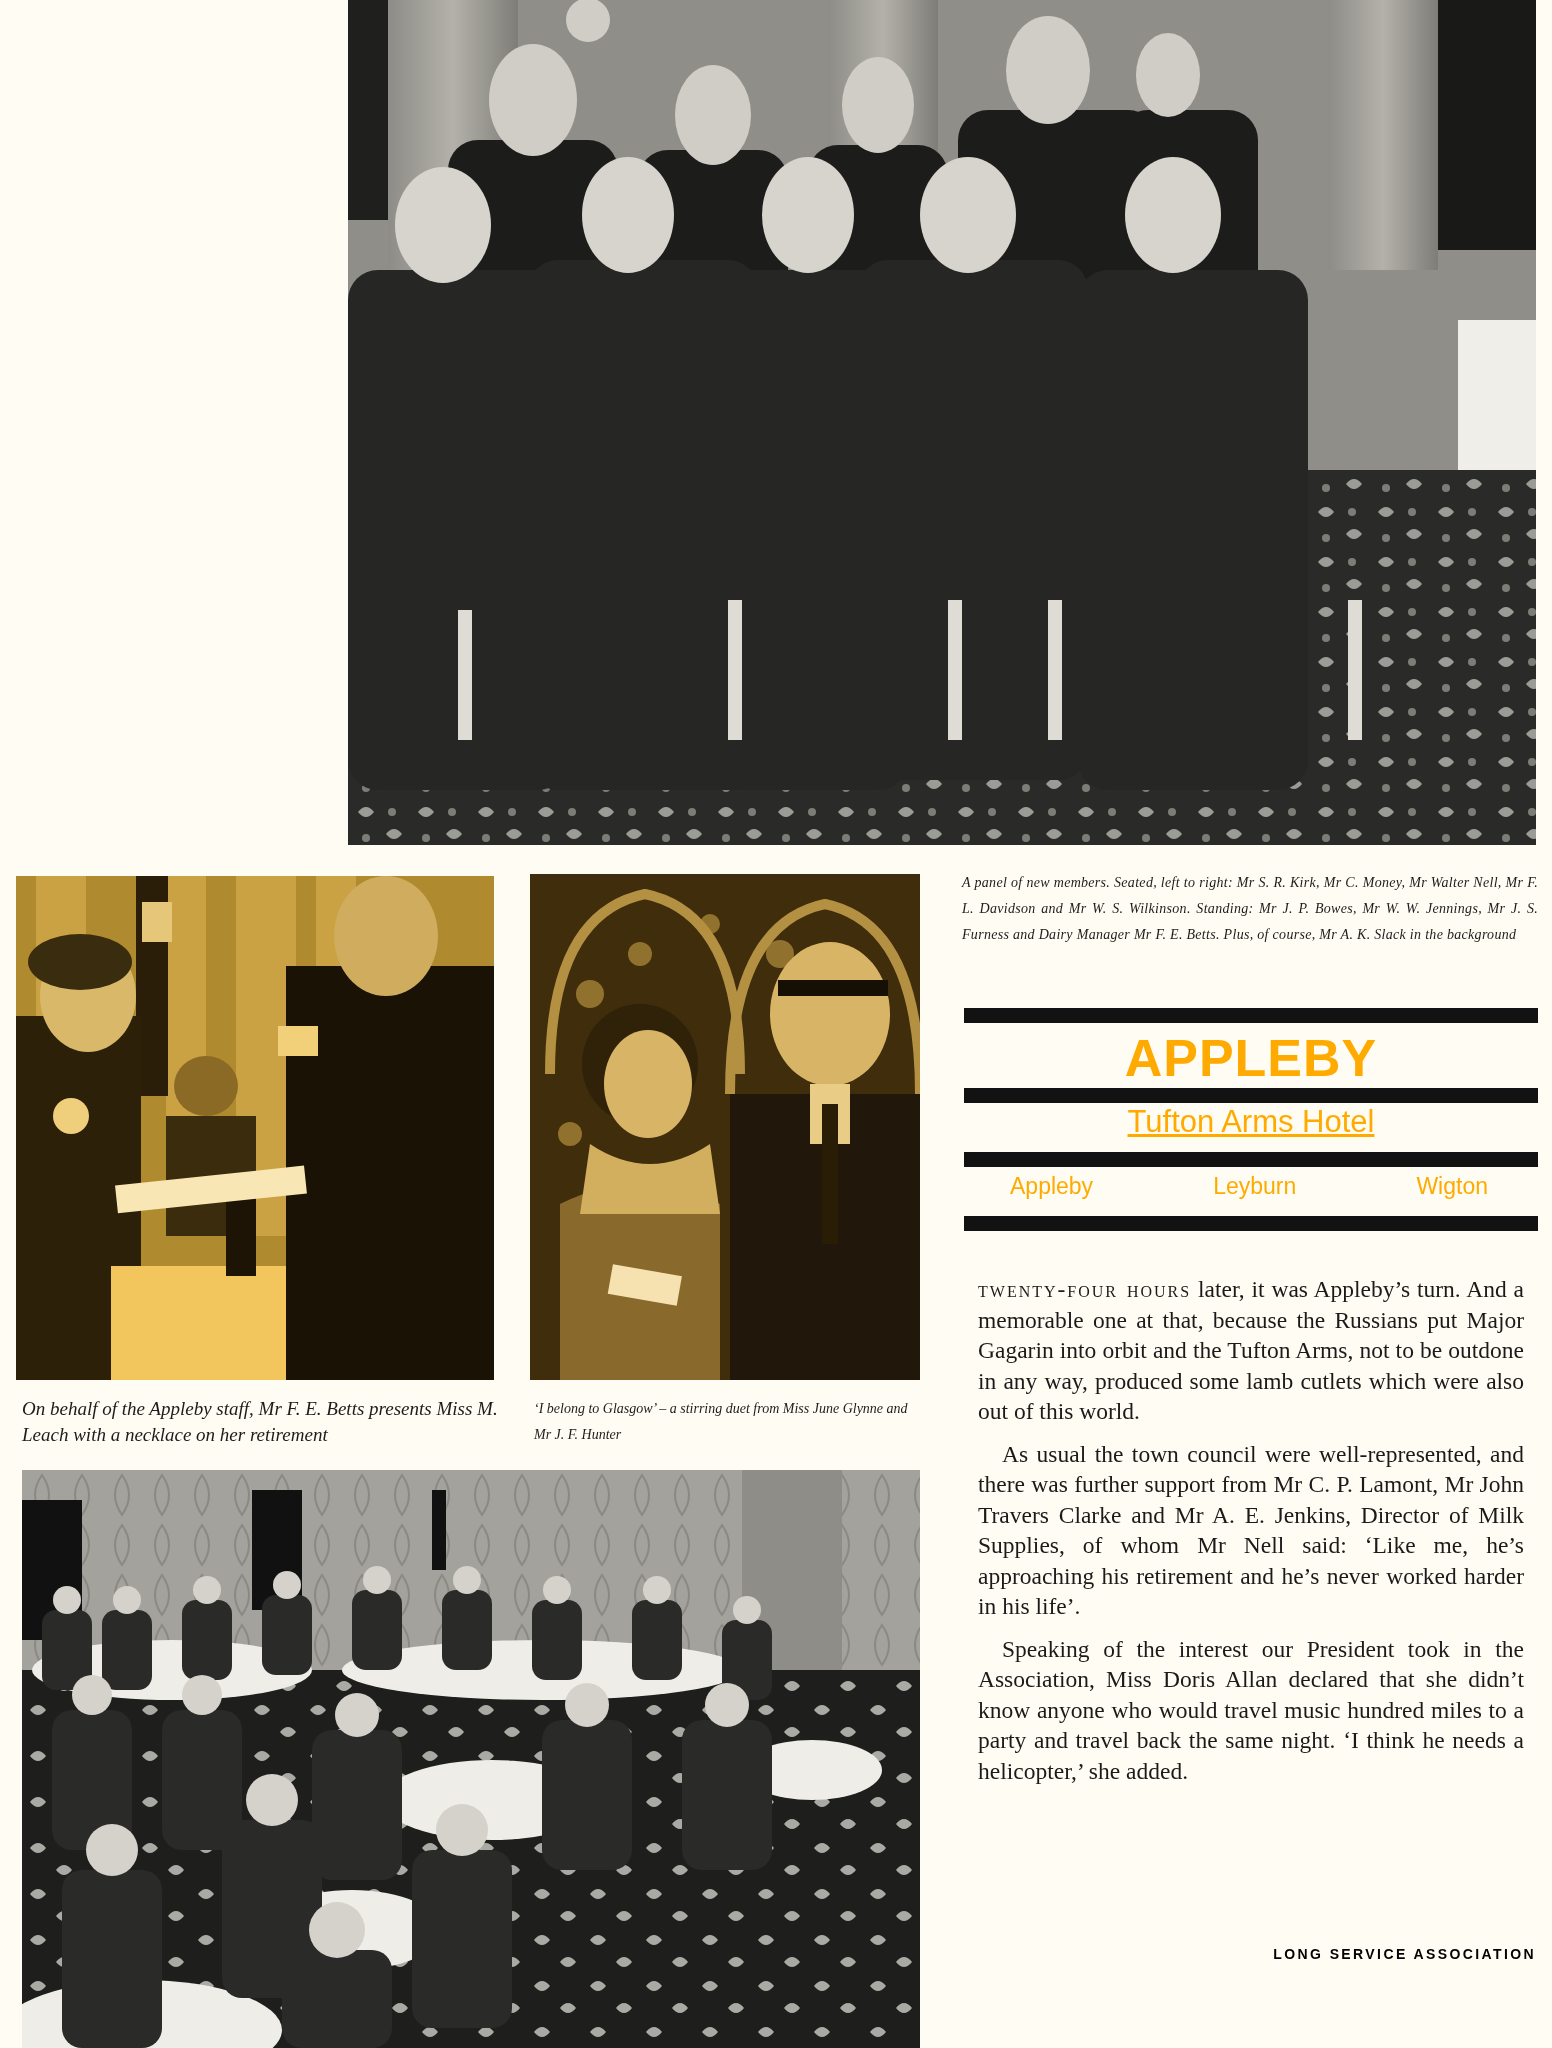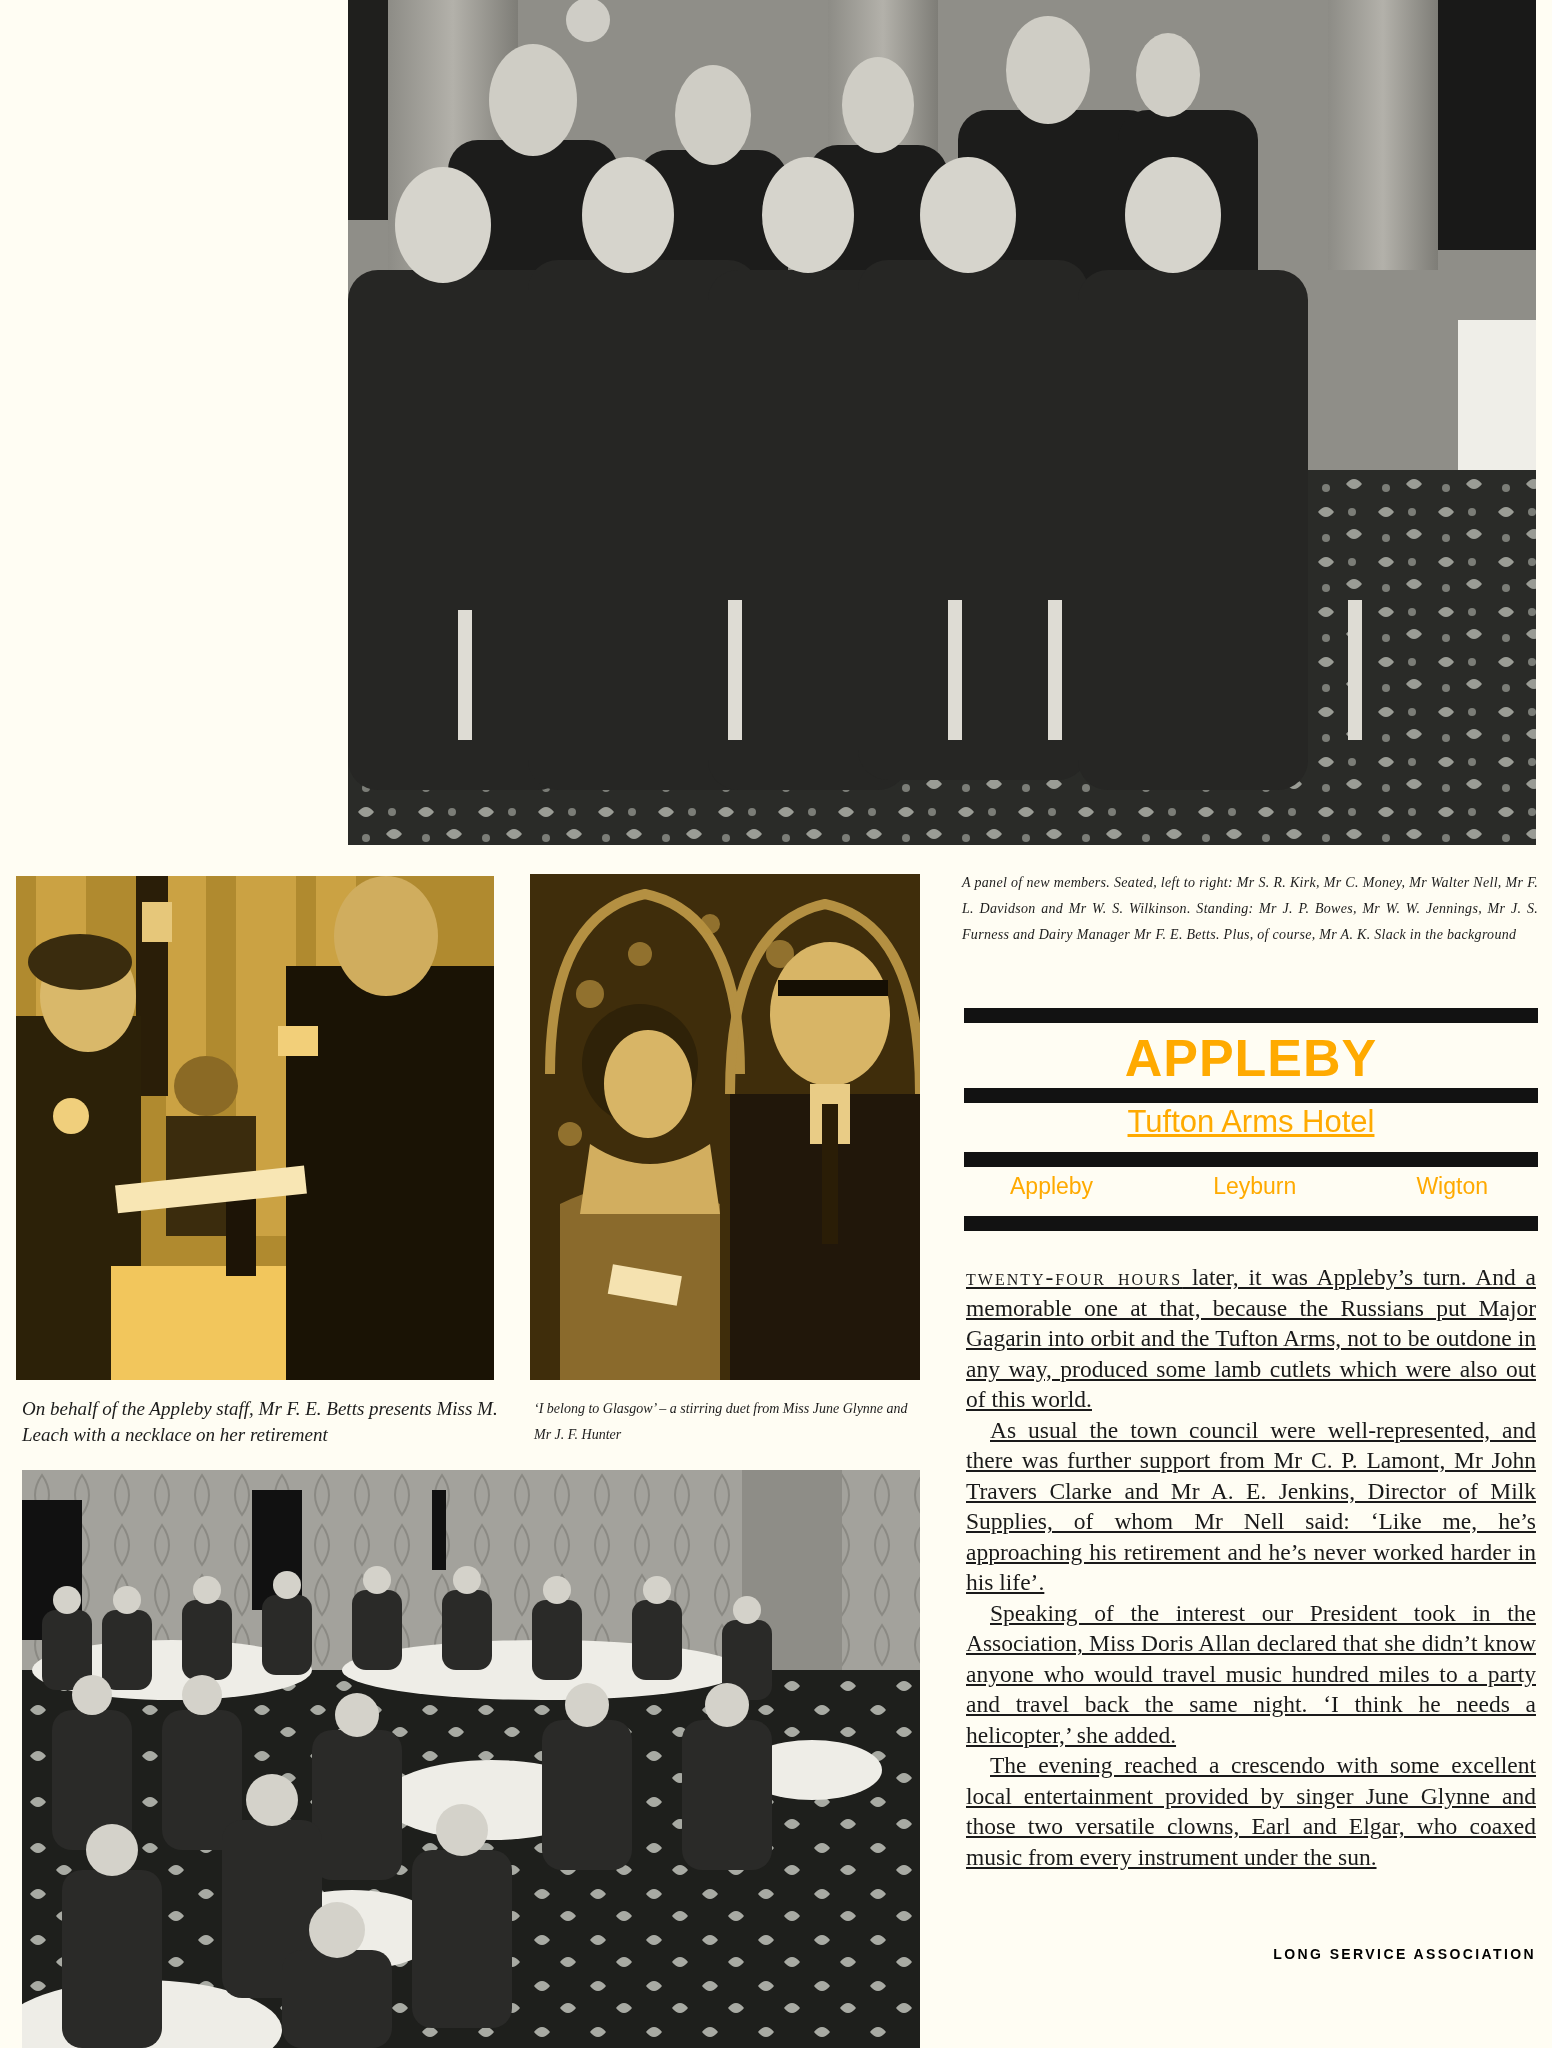--- a/index.html
+++ b/index.html
@@ -77,21 +77,21 @@
     .article {
       position: absolute;
       left: 966px;
       top: 1262px;
       width: 570px;
       font-size: 23.5px;
       line-height: 30.5px;
       text-align: justify;
       hyphens: manual;
     }
-    .article p { margin: 0; text-indent: 24px; text-decoration: underline; }
+    .article p { margin: 12px; text-indent: 24px; }
     .article p:first-child { text-indent: 0; }
     .smallcaps {
       font-variant: small-caps;
       text-transform: lowercase;
       letter-spacing: 2px;
     }
 
     #footer-label {
       position: absolute;
       right: 16px;
@@ -322,16 +322,15 @@
   <span>Appleby</span>
   <span>Leyburn</span>
   <span>Wigton</span>
 </div>
 <div class="rule" style="top:1216px"></div>
 
 <div class="article">
   <p><span class="smallcaps">TWENTY-FOUR HOURS</span><span> later, it was Appleby’s turn. And a memorable one at that, because the Russians put Major Gagarin into orbit and the Tuf­ton Arms, not to be outdone in any way, produced some lamb cutlets which were also out of this world.</span></p>
   <p>As usual the town council were well-represented, and there was further support from Mr C. P. Lamont, Mr John Travers Clarke and Mr A. E. Jenkins, Director of Milk Supplies, of whom Mr Nell said: ‘Like me, he’s approaching his retirement and he’s never worked harder in his life’.</p>
   <p>Speaking of the interest our President took in the Association, Miss Doris Allan declared that she didn’t know anyone who would travel music hundred miles to a party and travel back the same night. ‘I think he needs a helicopter,’ she added.</p>
-  <p>The evening reached a crescendo with some excel­lent local entertainment provided by singer June Glynne and those two versatile clowns, Earl and Elgar, who coaxed music from every instrument under the sun.</p>
 </div>
 
 <div id="footer-label">LONG SERVICE ASSOCIATION</div>
 
 </body></html>

